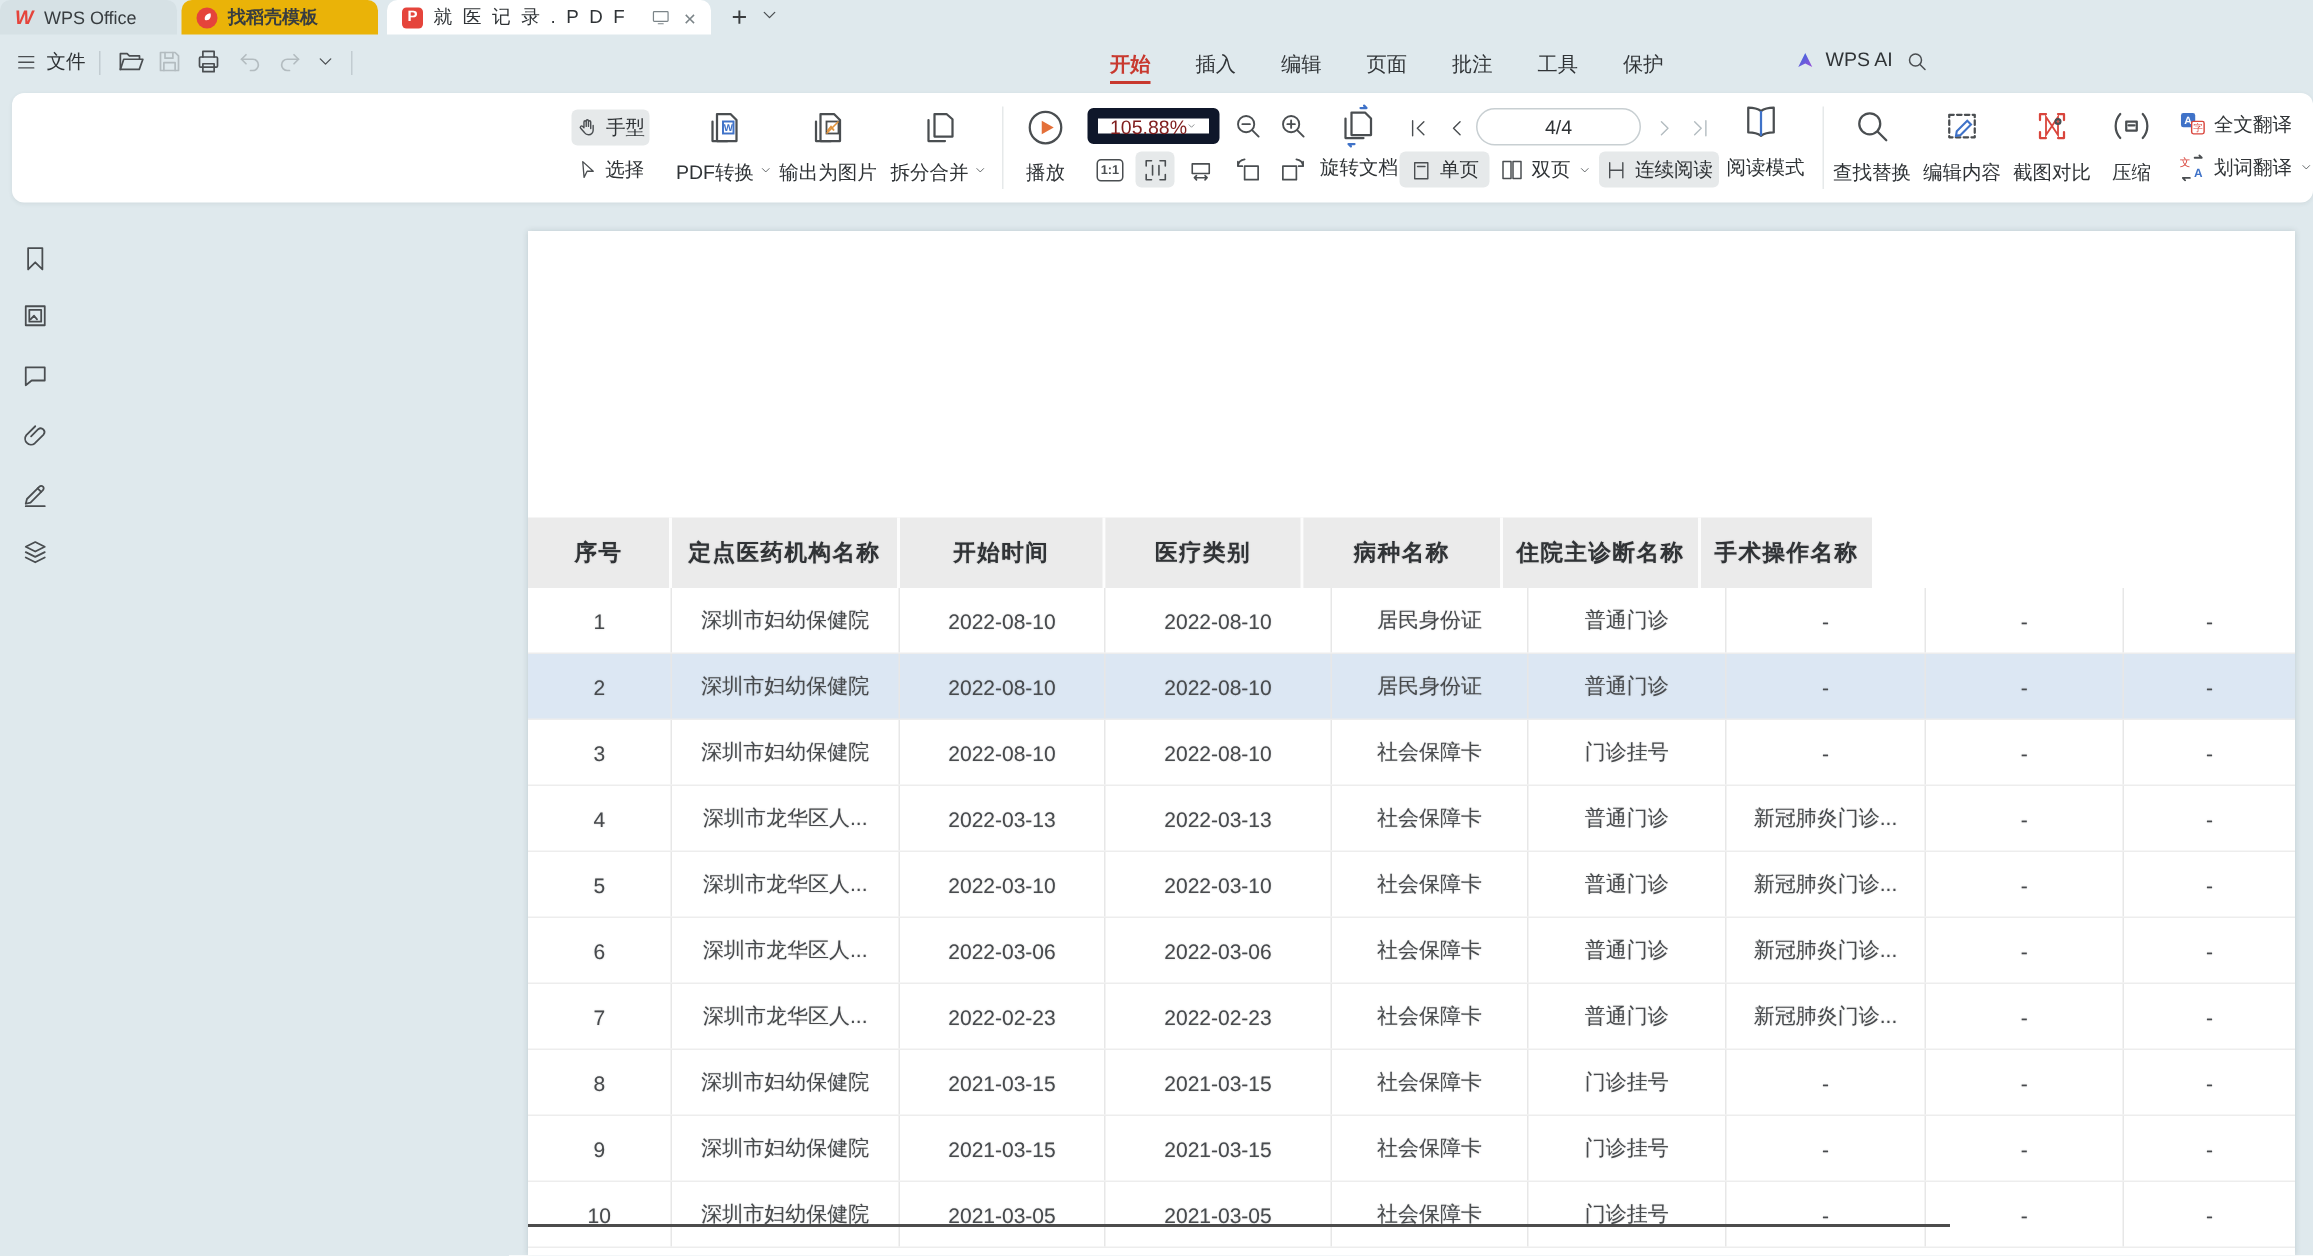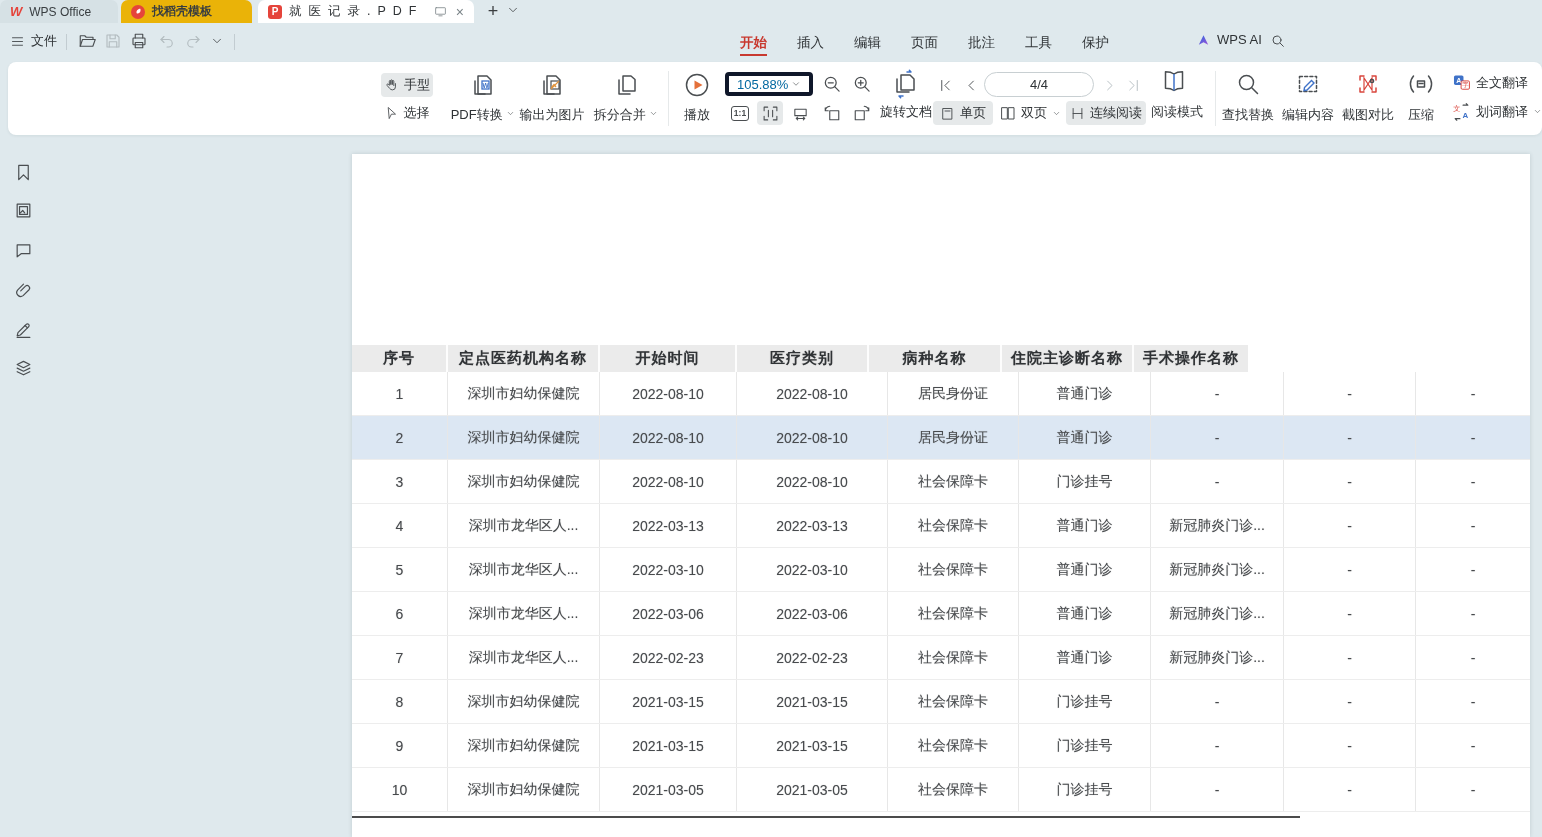--- a/index.html
+++ b/index.html
@@ -37,39 +37,39 @@
   .wpsai{position:absolute;left:1196px;top:9px;display:flex;align-items:center;gap:6px;font-size:13px;color:#2f3336;}
 
   
   .ribbon{position:absolute;left:8px;top:62px;width:1534px;height:73px;background:#fff;border-radius:8px;
           box-shadow:0 1px 3px rgba(40,60,70,.08);}
   .rab{position:absolute;display:flex;align-items:center;gap:5px;font-size:13px;color:#2f3336;white-space:nowrap;}
   .pill{background:#e6e9ea;border-radius:4px;}
   .colbtn{position:absolute;display:flex;flex-direction:column;align-items:center;justify-content:space-between;
           font-size:13px;color:#2f3336;height:52px;top:10px;white-space:nowrap;}
   .rdiv{position:absolute;top:9px;width:1px;height:55px;background:#e6e9ea;}
-  .zoombox{position:absolute;left:717px;top:10px;width:88px;height:24px;border:4px solid #0f172a;border-radius:4px;
-           display:flex;align-items:center;justify-content:space-between;padding:0 8px;font-size:13px;color:#0369a1;box-sizing:border-box;}
+  .zoombox{position:absolute;left:717px;top:10px;width:88px;height:24px;border:7px solid #0f172a;border-radius:4px;
+           display:flex;align-items:center;justify-content:space-between;padding:0 8px;font-size:13px;color:#7f1d1d;box-sizing:border-box;}
   .sqbtn{position:absolute;top:39px;width:26px;height:24px;display:flex;align-items:center;justify-content:center;border-radius:4px;}
   .onetoone{border:1.4px solid #4a4e51;border-radius:3px;font-size:8.5px;font-weight:bold;color:#4a4e51;
             width:16px;height:13px;display:flex;align-items:center;justify-content:center;}
   .pagebox{position:absolute;left:976px;top:10px;width:110px;height:25px;border:1px solid #c8cfd2;border-radius:13px;
            display:flex;align-items:center;justify-content:center;font-size:13px;color:#2f3336;box-sizing:border-box;}
   .navbtn{position:absolute;top:14px;width:18px;height:18px;display:flex;align-items:center;justify-content:center;}
 
   
   .sidepanel{position:absolute;left:0;top:140px;width:46px;bottom:0;}
   .sideicon{position:absolute;left:11px;width:24px;height:24px;display:flex;align-items:center;justify-content:center;}
 
   
   .page{position:absolute;left:352px;top:154px;width:1178px;height:683px;background:#fff;
         box-shadow:0 0 4px rgba(50,70,80,.18);}
   .rtable{position:absolute;left:0;top:191px;width:1178px;}
   .trow{display:flex;height:43px;border-bottom:1px solid #ededed;background:#fff;}
-  .trow.thead{height:27px;border-bottom:none;background:transparent;}
+  .trow.thead{height:47px;border-bottom:none;background:transparent;}
   .trow.hl{background:#dce7f3;}
   .tcell{display:flex;align-items:center;justify-content:center;font-size:14px;color:#474a4d;
          border-right:1px solid #e7e7e7;box-sizing:border-box;overflow:hidden;
          text-shadow:0 0 1px rgba(80,80,80,.35);}
   .tcell:last-child{border-right:none;}
   .hcell{background:#ebebeb;border-right:2px solid #fdfdfd;font-weight:bold;font-size:15px;color:#303336;letter-spacing:1px;}
   .tbottom{position:absolute;left:0;top:662px;width:948px;height:2px;background:#4c4c4c;}
 </style>
 </head>
 <body>

